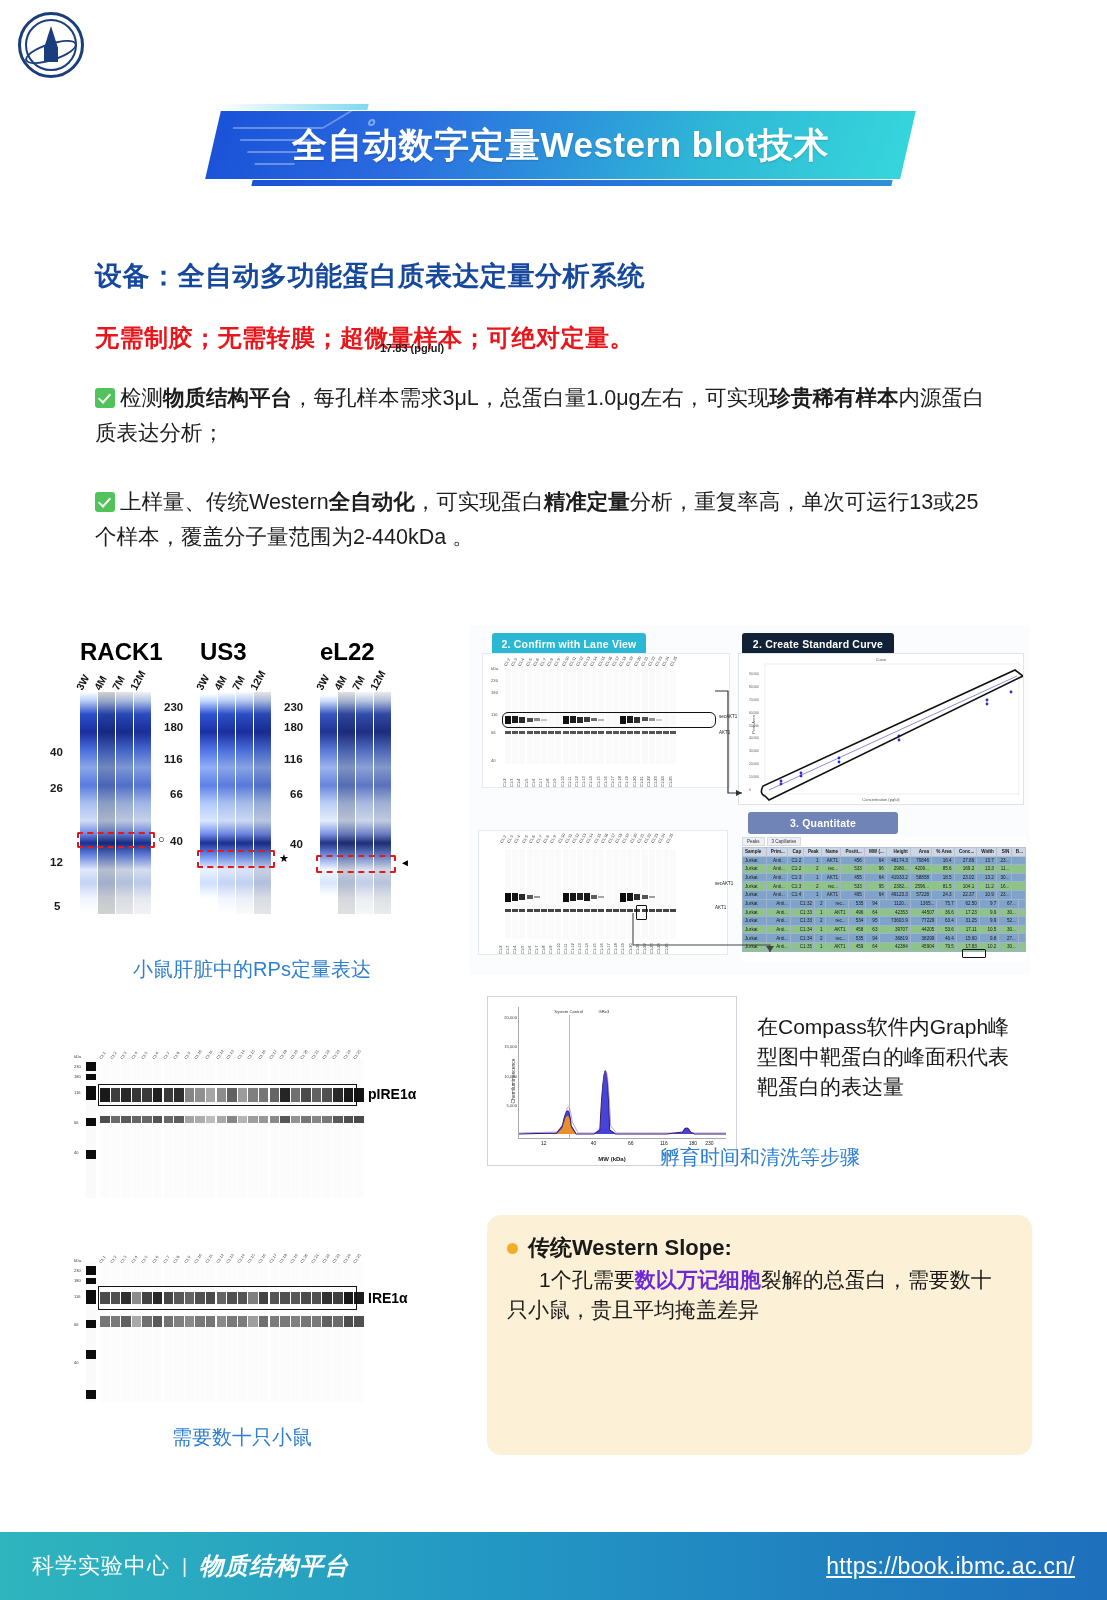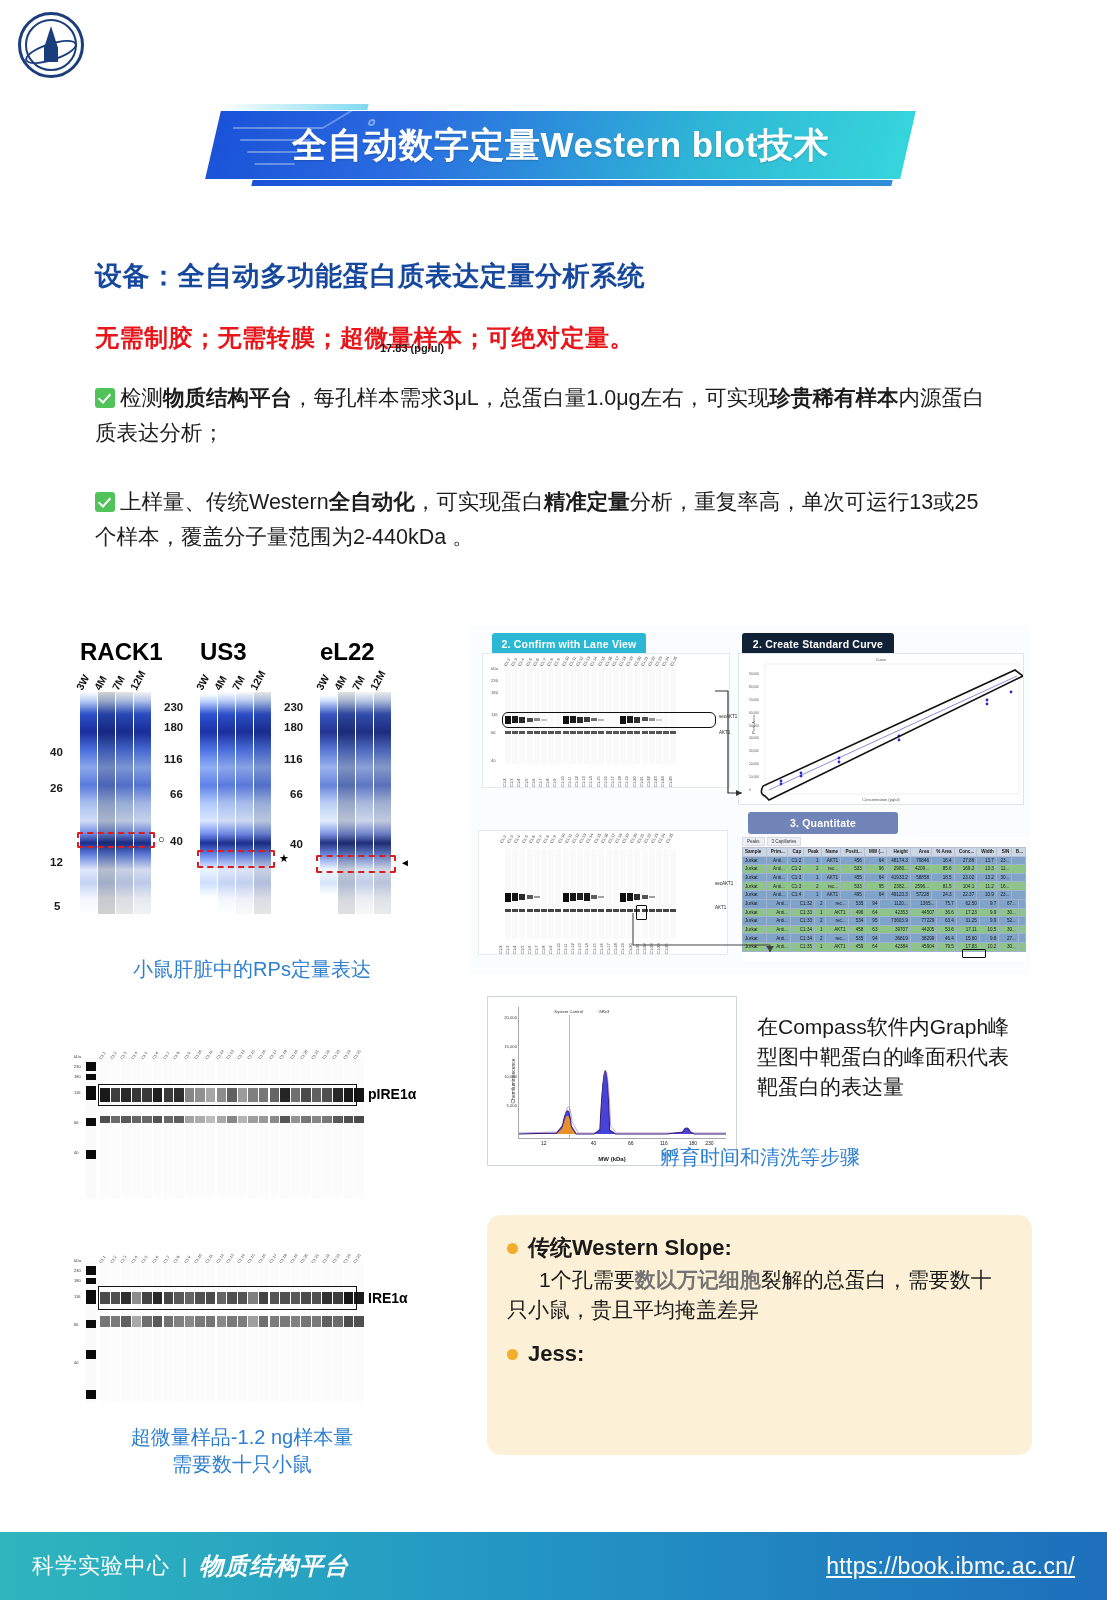--- a/index.html
+++ b/index.html
@@ -249,21 +249,21 @@
   .cmp-head {
     font-size: 22px; font-weight: 700; color: #1a1a1a;
     display: flex; align-items: center; gap: 10px;
   }
   .dot {
     width: 11px; height: 11px; border-radius: 50%;
     background: #f2ad2b; flex: none;
   }
   .cmp-body { font-size: 21px; color: #1a1a1a; line-height: 1.43; margin-top: 2px; }
   .cmp-ind { text-indent: 32px; }
-  .or { color: #737373; font-weight: 700; }
+  .or { color: #6d28d9; font-weight: 700; }
   .cmp-gap { height: 16px; }
 
   
   #footer {
     position: absolute; left: 0; bottom: 0; width: 1107px; height: 68px;
     background: linear-gradient(90deg, #2eb5bd 0%, #2397c4 45%, #1e6fbc 100%);
     display: flex; align-items: center; justify-content: space-between;
     padding: 0 32px;
   }
   .foot-left { display: flex; align-items: center; gap: 12px; color: #ffffff; }
@@ -1263,37 +1263,32 @@
     <div class="wb-collab" style="left: 220.8px; top: 28px;">C1:19</div>
     <div class="wb-collab" style="left: 231.4px; top: 28px;">C1:20</div>
     <div class="wb-collab" style="left: 242px; top: 28px;">C1:21</div>
     <div class="wb-collab" style="left: 252.6px; top: 28px;">C1:22</div>
     <div class="wb-collab" style="left: 263.2px; top: 28px;">C1:23</div>
     <div class="wb-collab" style="left: 273.8px; top: 28px;">C1:24</div>
     <div class="wb-collab" style="left: 284.4px; top: 28px;">C1:25</div>
   </div>
 
 <div id="cap-wb">
-  <div>超微量样品-1.2 ng样本量</div>
   <div>需要数十只小鼠</div>
 </div>
 
 <div id="compare-box">
   <div class="cmp-head">
     <span class="dot"></span>
     <span>传统Western Slope:</span>
   </div>
   <div class="cmp-body cmp-ind"><span>1个孔需要</span><span class="or">数以万记细胞</span><span>裂解的总蛋白，需要数十只小鼠，贵且平均掩盖差异</span></div>
 
   <div class="cmp-gap"></div>
 
-  <div class="cmp-head">
-    <span class="dot"></span>
-    <span>Jess:</span>
-  </div>
 </div>
 
 <div id="footer">
   <div class="foot-left">
     <span class="foot-cn">科学实验中心</span>
     <span class="foot-div">|</span>
     <span class="foot-brand">物质结构平台</span>
   </div>
   <a class="foot-url" href="#">https://book.ibmc.ac.cn/</a>
 </div>

